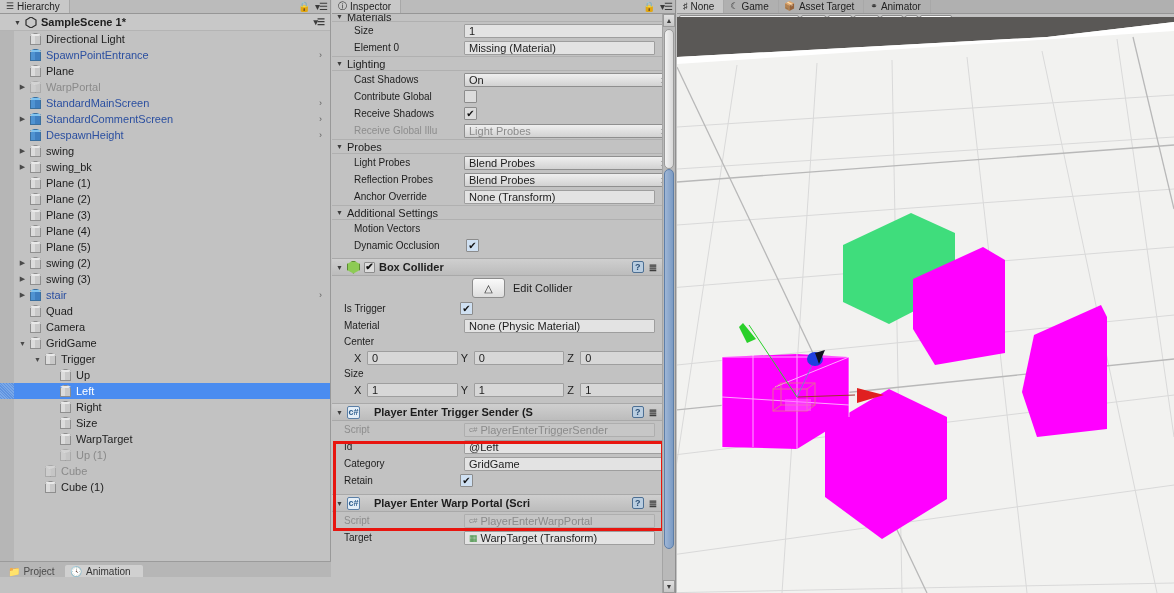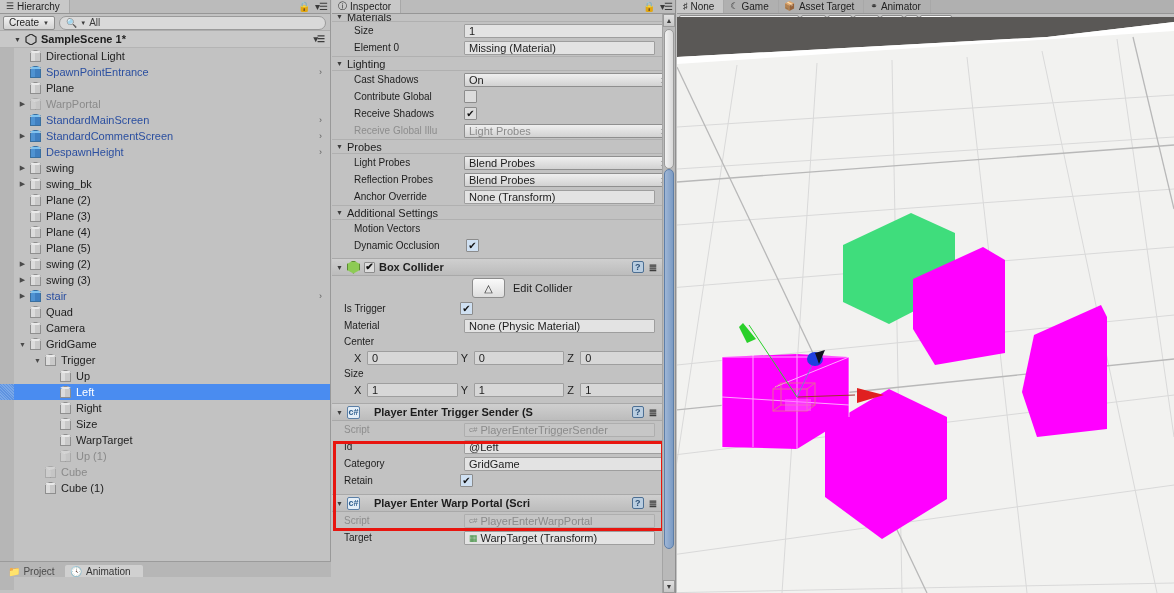--- a/index.html
+++ b/index.html
@@ -292,31 +292,20 @@
         <span class="tabicon">☰</span>
         <span>Hierarchy</span>
       </div>
       <div style="flex:1"></div>
       <div class="panel-tools">
         <span>🔒</span>
         <span style="letter-spacing:-1px">▾☰</span>
       </div>
     </div>
 
-    <div class="toolbar">
-      <div class="btn-create">
-        <span>Create</span>
-        <span class="caret">▼</span>
-      </div>
-      <div class="searchbox">
-        <span class="mag">🔍</span>
-        <span class="mcaret">▼</span>
-        <span>All</span>
-      </div>
-    </div>
 
     <div class="scene-root">
       <span style="font-size:7px;color:#3c3c3c">▼</span>
       <span class="unity-logo">
         <svg width="12" height="11" viewBox="0 0 12 11">
             <polygon points="6,0 11,3 11,8 6,11 1,8 1,3" fill="none" stroke="#2b2b2b" stroke-width="1.2"></polygon>
           </svg>
       </span>
       <span>SampleScene 1*</span>
       <span style="position:absolute;right:6px;font-size:9px;color:#3c3c3c;letter-spacing:-1px">▾☰</span>
@@ -411,20 +400,30 @@
           </div>
           <div class="hrow">
             <span style="width: 14px; flex: 0 0 auto;"></span>
             <span class="twisty">▶</span>
             <span class="cube">
               <span class="top"></span>
               <span class="bl"></span>
               <span class="br"></span>
             </span>
             <span class="lbl">swing_bk</span>
+          </div>
+          <div class="hrow">
+            <span style="width: 14px; flex: 0 0 auto;"></span>
+            <span class="twisty">&nbsp;</span>
+            <span class="cube">
+              <span class="top"></span>
+              <span class="bl"></span>
+              <span class="br"></span>
+            </span>
+            <span class="lbl">Plane (1)</span>
           </div>
           <div class="hrow">
             <span style="width: 14px; flex: 0 0 auto;"></span>
             <span class="twisty">&nbsp;</span>
             <span class="cube">
               <span class="top"></span>
               <span class="bl"></span>
               <span class="br"></span>
             </span>
             <span class="lbl">Plane (2)</span>

